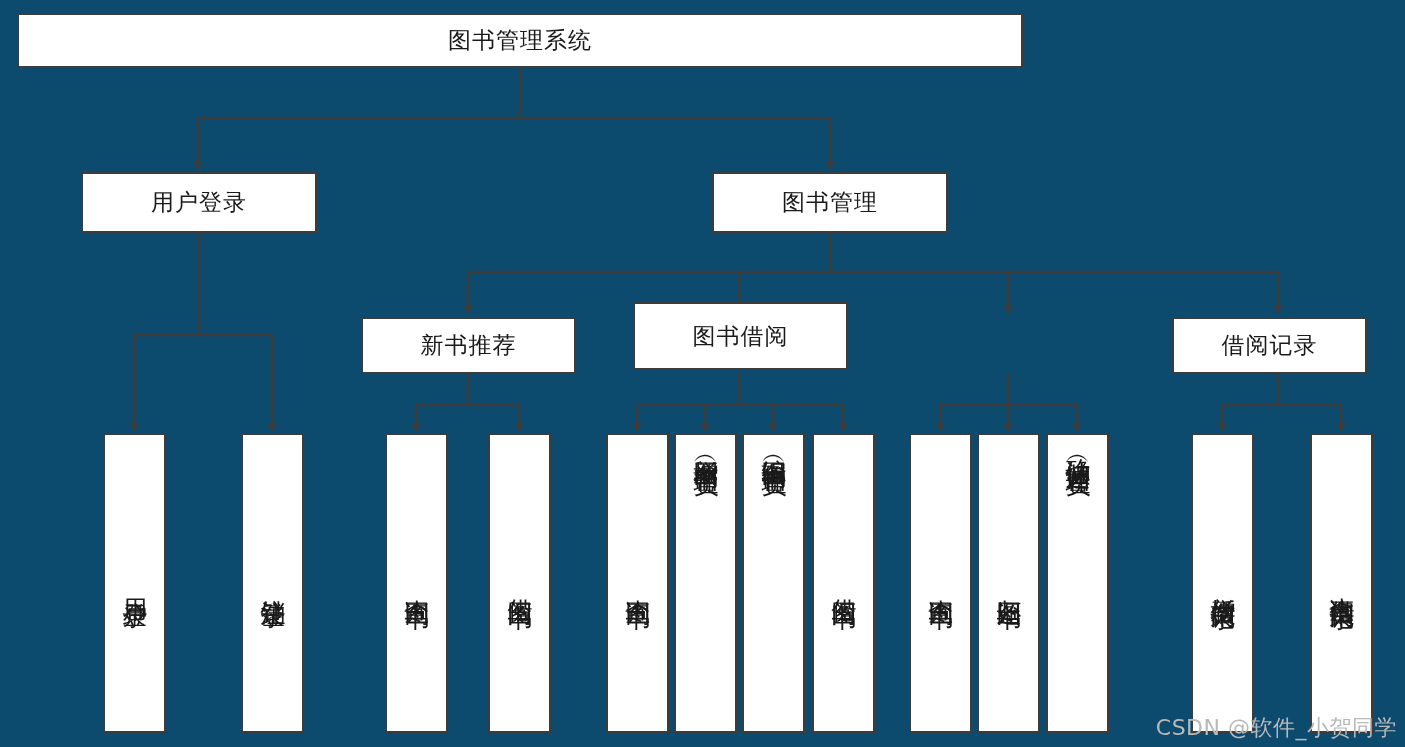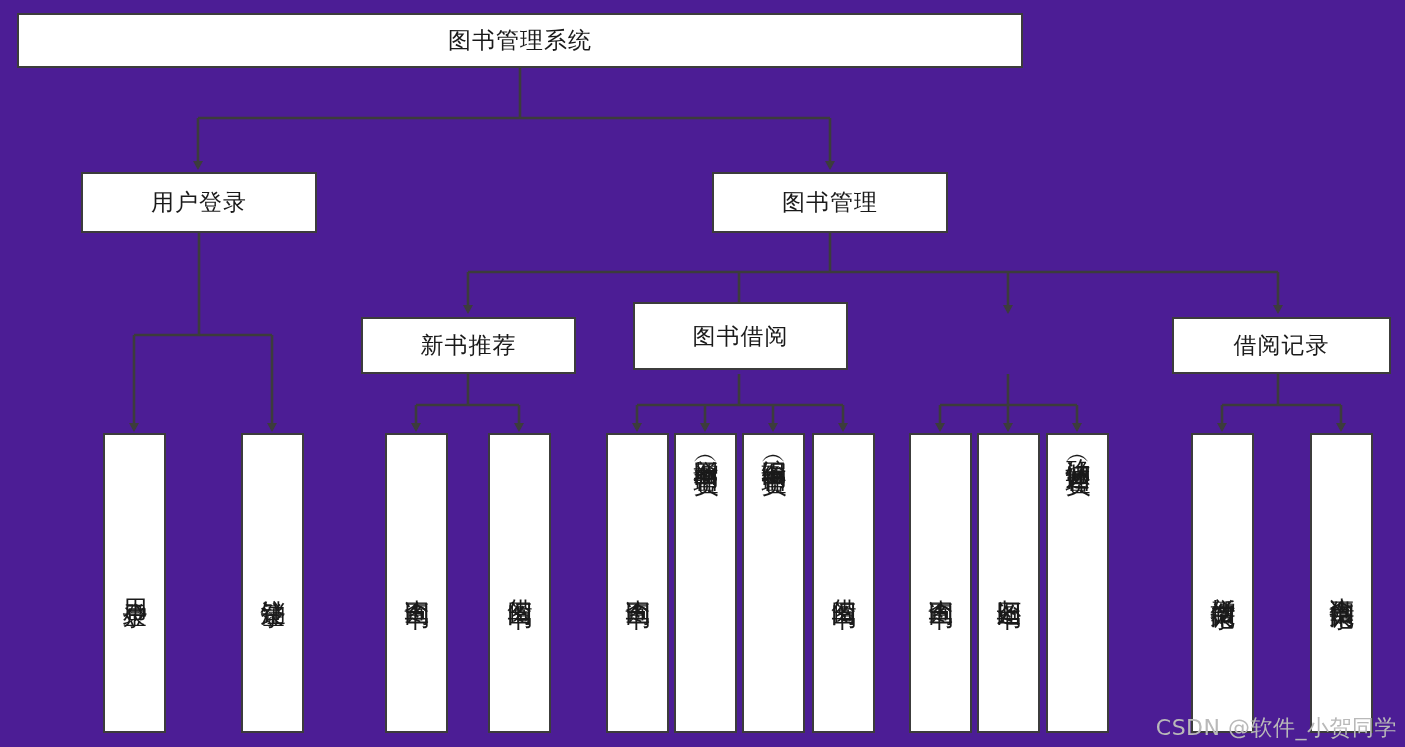--- a/index.html
+++ b/index.html
@@ -8,21 +8,21 @@
     padding: 0;
     background: #ffffff;
   }
   body {
     font-family: "DejaVu Sans", "Liberation Sans", sans-serif;
   }
   #diagram-root {
     position: relative;
     width: 1405px;
     height: 747px;
-    background: #4c1d95;
+    background: #0c4a6e;
     overflow: hidden;
   }
   #diagram-svg {
     position: absolute;
     left: 0;
     top: 0;
     width: 1405px;
     height: 747px;
   }
   .node {
@@ -124,21 +124,21 @@
     </g>
   </svg>
 
   <div class="node node-h" style="left:17px; top:13px; width:1006px; height:55px;">图书管理系统</div>
 
   <div class="node node-h" style="left:81px; top:172px; width:236px; height:61px;">用户登录</div>
   <div class="node node-h" style="left:712px; top:172px; width:236px; height:61px;text-align:center;">图书管理</div>
 
   <div class="node node-h" style="left:361px; top:317px; width:215px; height:57px;">新书推荐</div>
   <div class="node node-h" style="left:633px; top:302px; width:215px; height:68px;">图书借阅</div>
-  <div class="node node-h" style="left:1172px; top:317px; width:219px; height:57px;">借阅记录</div>
+  <div class="node node-h" style="left:1172px; top:317px; width:195px; height:57px;">借阅记录</div>
 
   <div class="node node-v" style="left:103px; top:433px; width:63px; height:300px;">用户登录</div>
   <div class="node node-v" style="left:241px; top:433px; width:63px; height:300px;">注销登录</div>
 
   <div class="node node-v" style="left:385px; top:433px; width:63px; height:300px;">查询图书</div>
   <div class="node node-v" style="left:488px; top:433px; width:63px; height:300px;">借阅图书</div>
 
   <div class="node node-v" style="left:606px; top:433px; width:63px; height:300px;">查询图书</div>
   <div class="node node-v top-align" style="left:674px; top:433px; width:63px; height:300px;">新增图书（管理员）</div>
   <div class="node node-v top-align" style="left:742px; top:433px; width:63px; height:300px;">编辑图书（管理员）</div>

